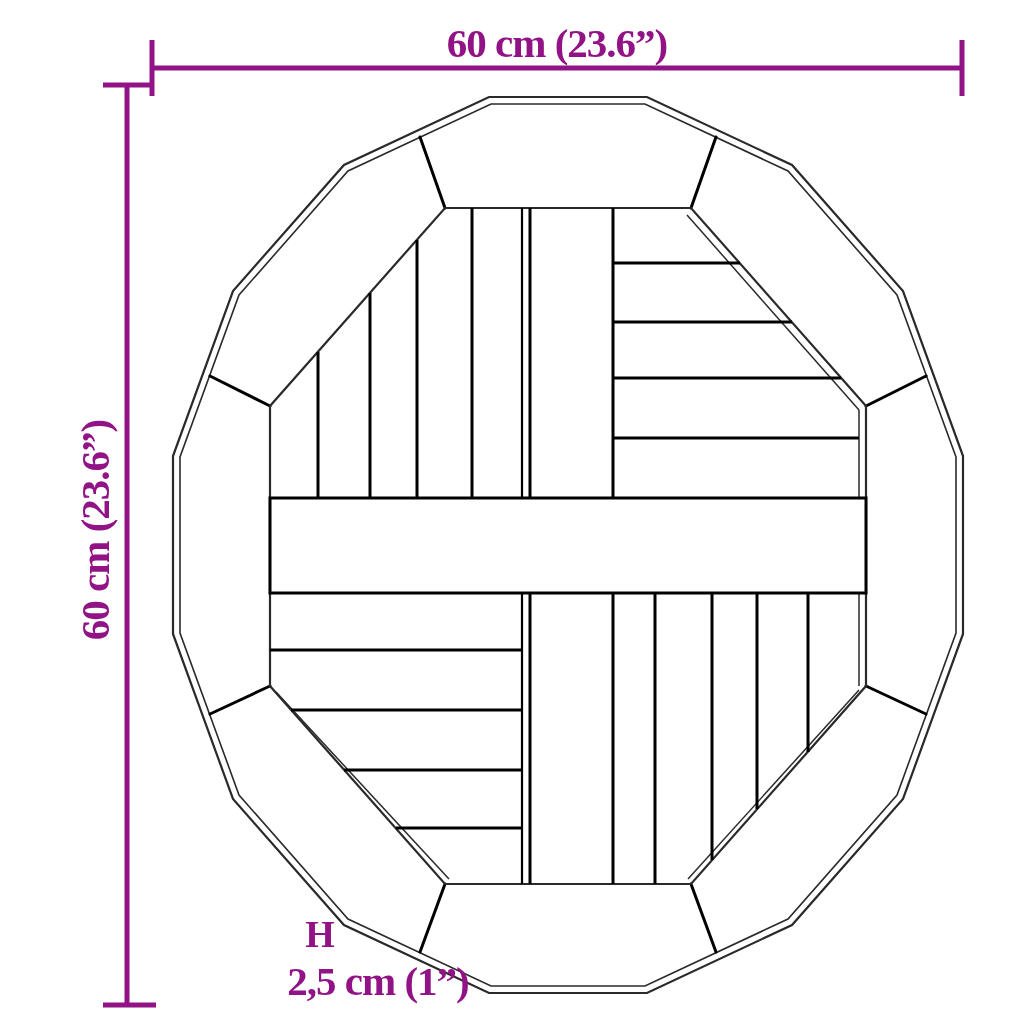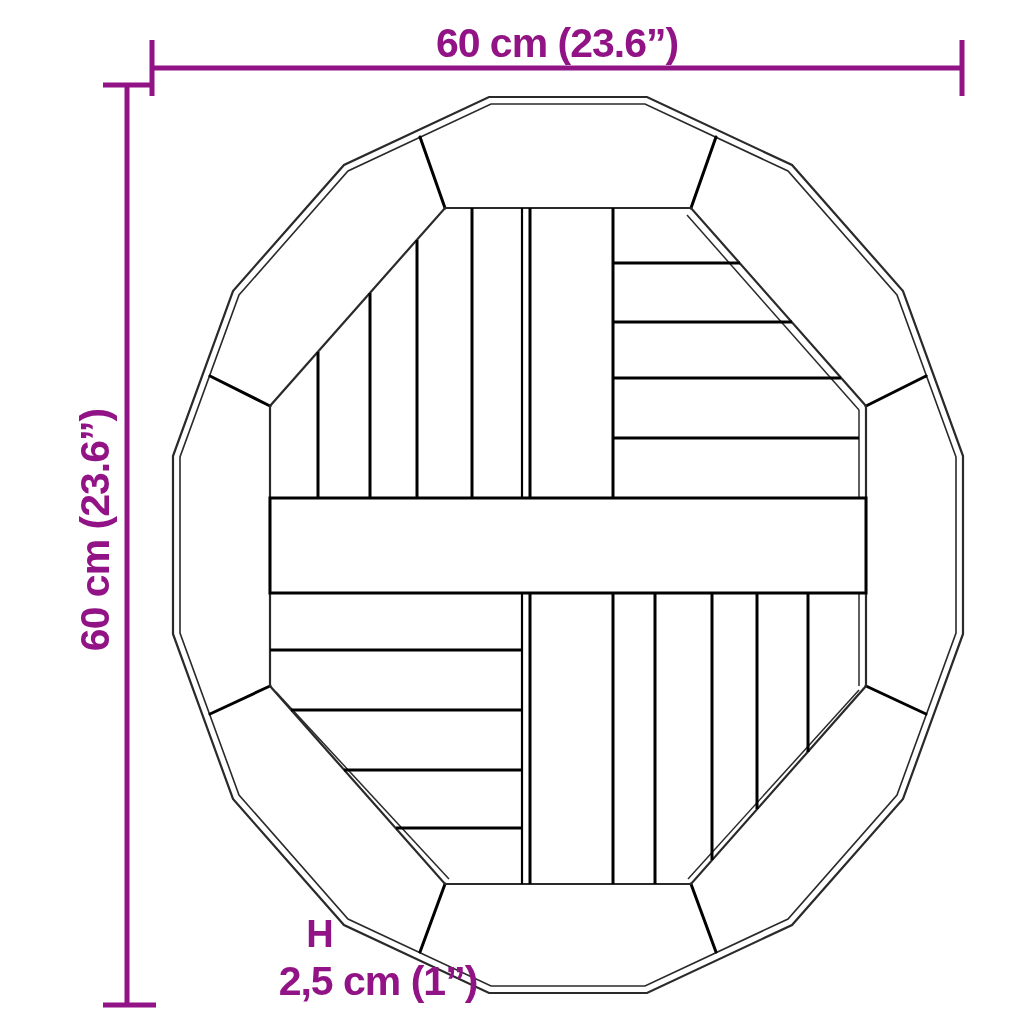--- a/index.html
+++ b/index.html
@@ -5,21 +5,21 @@
   :root{
     --dim:#911386;
     --outline:#2a2a2a;
     --plank:#000000;
     --bg:#ffffff;
   }
   html,body{margin:0;padding:0;background:var(--bg);}
   .stage{
     width:1024px;height:1024px;position:relative;margin:0 auto;
     background:var(--bg);
-    font-family:Liberation Sans, sans-serif;
+    font-family:Liberation Serif, serif;
   }
   svg{display:block;width:1024px;height:1024px;}
   .dim-stroke{stroke:var(--dim);stroke-width:5;fill:none;}
   .dim-text{fill:var(--dim);font-weight:bold;font-size:41px;letter-spacing:-1px;}
   .dim-text-small{fill:var(--dim);font-weight:bold;font-size:38px;}
   .rim-thin{stroke:var(--outline);stroke-width:1.6;fill:none;}
   .rim-med{stroke:var(--outline);stroke-width:2.2;fill:none;}
   .chamfer{stroke:var(--outline);stroke-width:1.5;fill:none;}
   .joint{stroke:var(--plank);stroke-width:3;fill:none;stroke-linecap:round;}
   .plank{stroke:var(--plank);stroke-width:3;fill:none;}

